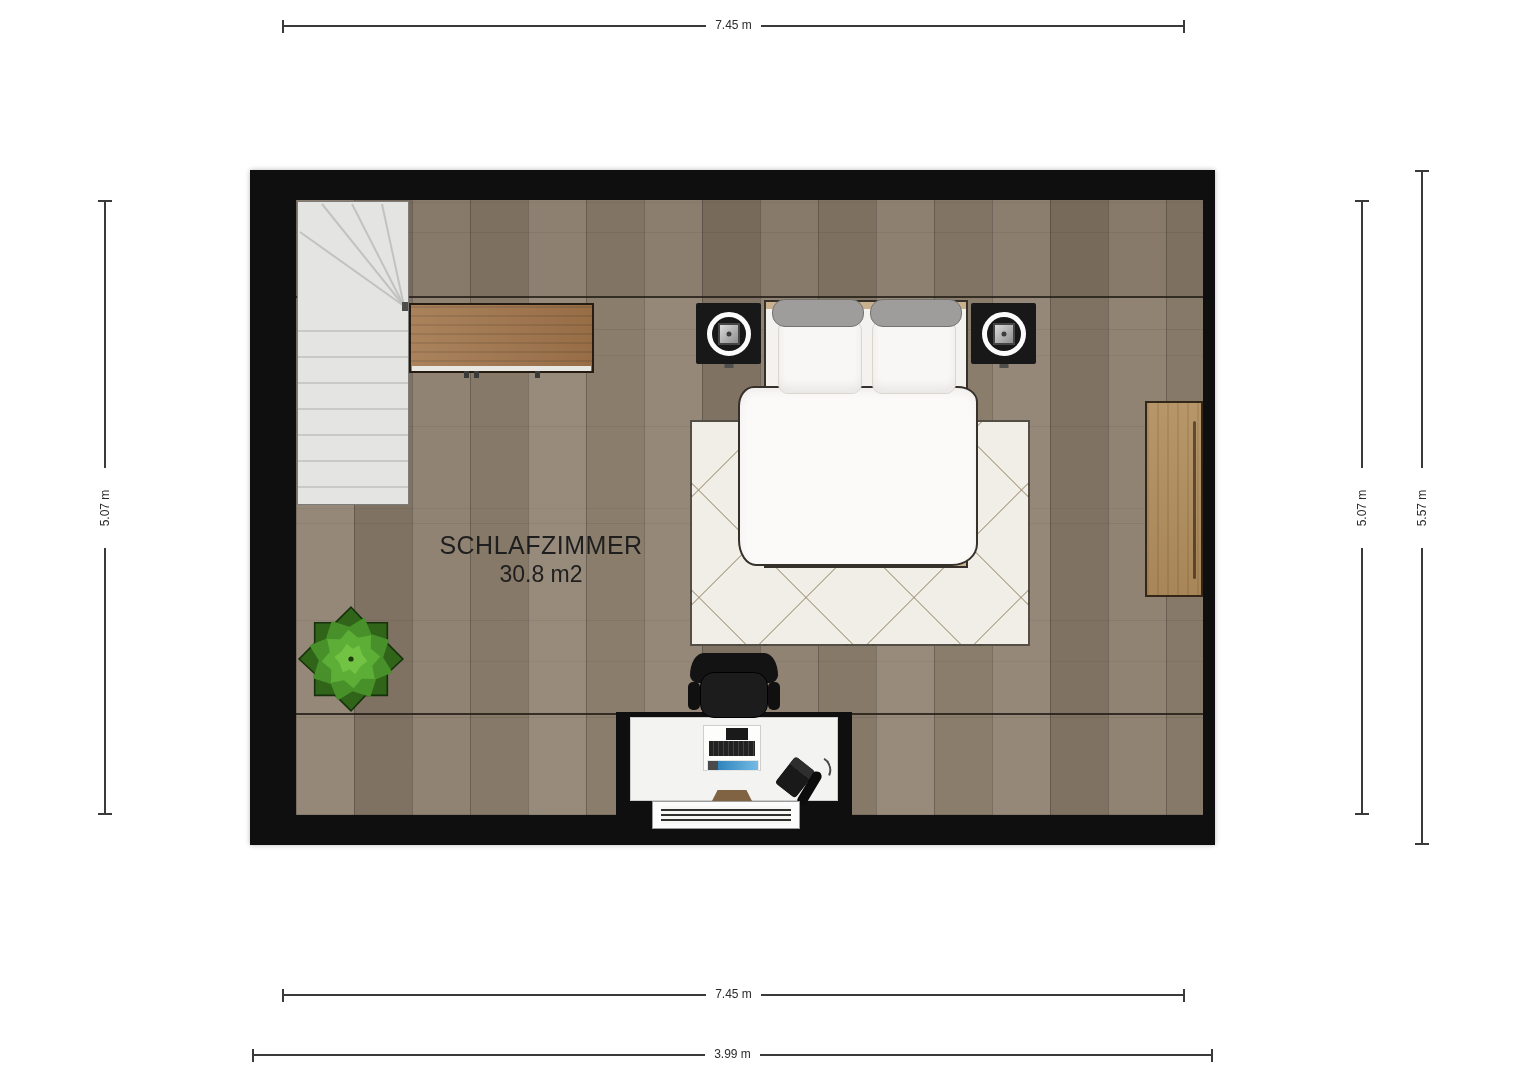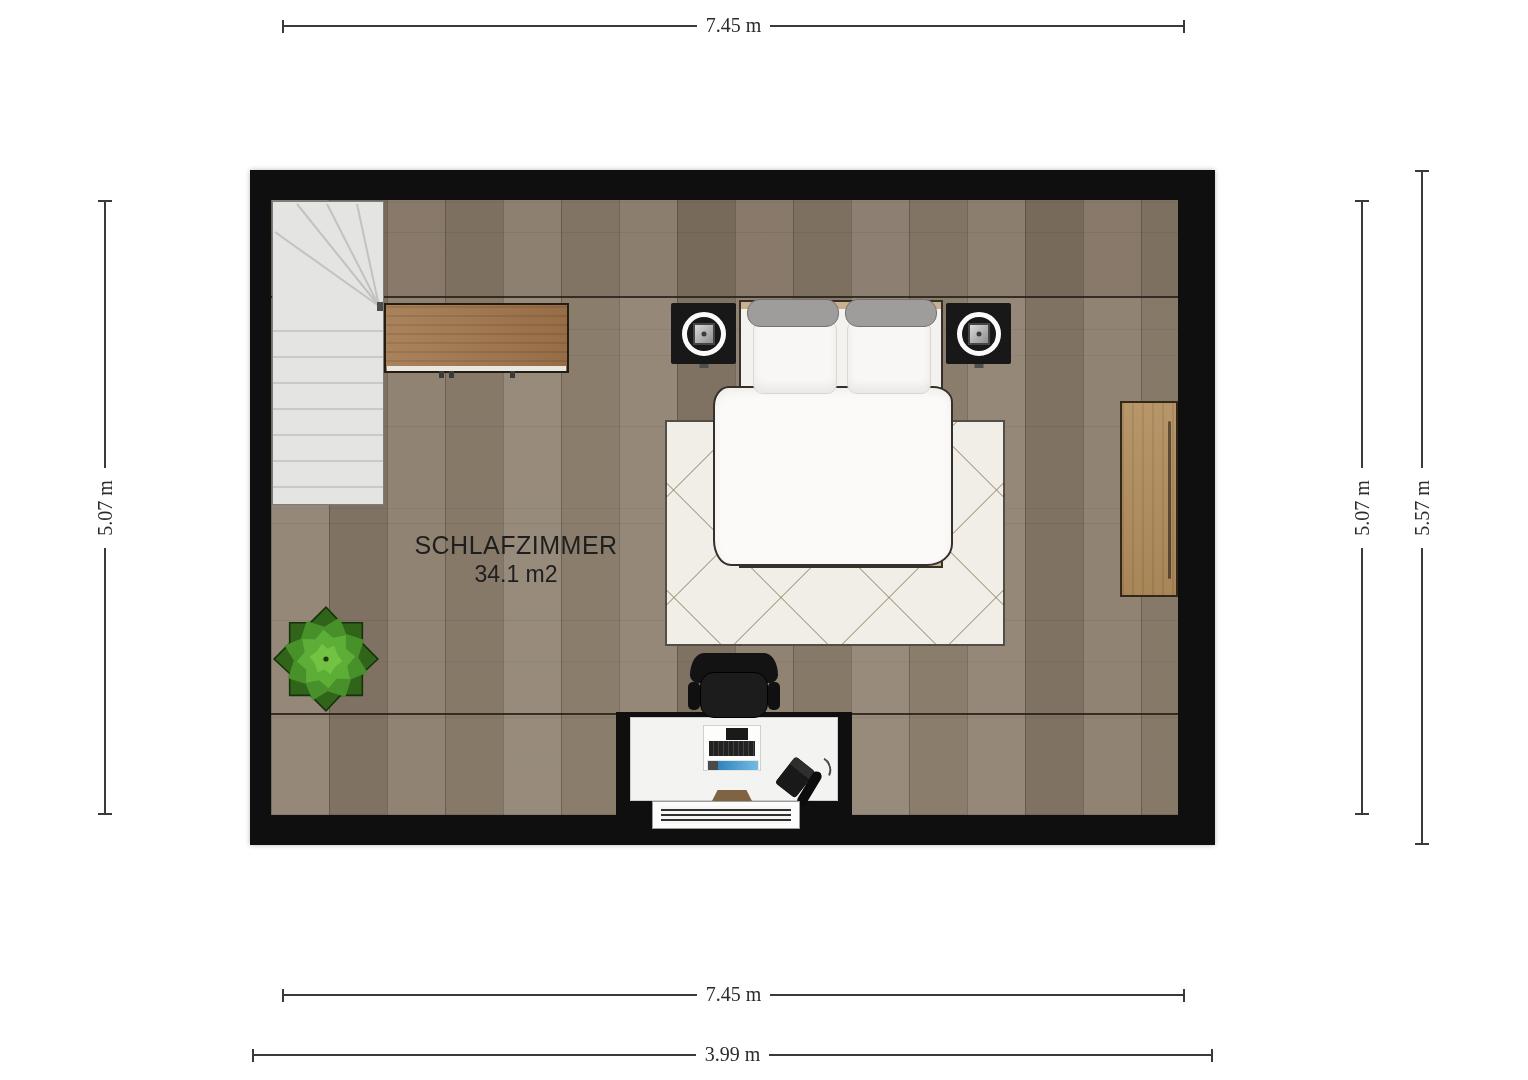--- a/index.html
+++ b/index.html
@@ -1,34 +1,34 @@
 <!DOCTYPE html>
 <html style="--background: #ffffff; --wall: #0f0f0f; --floor: #8d7f6e; --floor-line: #241f18; --stairs: #e4e5e3; --sideboard: #a0744a; --wardrobe: #b18d5c; --bed-frame: #c9b18e; --bedding: #f8f7f5; --bolster: #9e9d9b; --nightstand: #181818; --rug: #f0eee6; --plant-dark: #2f6419; --plant-mid: #48912a; --plant-light: #5cae36; --plant-highlight: #72c243; --desk: #f3f3f2; --chair: #161616; --screen-blue: #3a93cc; --dim-line: #3a3a3a; --dim-text: #2b2b2b; --label-text: #1e1e1e;"><head>
 <meta charset="utf-8">
 <style>
   html,body{margin:0;padding:0;background:#fff;}
   .canvas{position:relative;width:1528px;height:1080px;background:var(--background);
           font-family:"Liberation Sans",sans-serif;overflow:hidden;}
 
   
-  .dim{position:absolute;color:var(--dim-text);font-size:20px;font-family:Liberation Serif, serif;}
+  .dim{position:absolute;color:var(--dim-text);font-size:12px;}
   .dim-h{display:flex;align-items:center;height:16px;}
   .dim-h .hline{flex:1;height:2px;background:var(--dim-line);}
   .dim-h .tick{width:2px;height:13px;background:var(--dim-line);}
   .dim-h .hlabel{padding:0 9px;transform:translateY(-1px);white-space:nowrap;}
   .dim-v{display:flex;flex-direction:column;align-items:center;width:20px;}
   .dim-v .vline{flex:1;width:2px;background:var(--dim-line);}
   .dim-v .tick{height:2px;width:14px;background:var(--dim-line);}
   .vlabel-box{height:80px;width:20px;position:relative;}
   .vlabel{position:absolute;left:50%;top:50%;transform:translate(-50%,-50%) rotate(-90deg);white-space:nowrap;}
 
   
   .plan{position:absolute;left:250px;top:170px;width:965px;height:675px;
         background:var(--wall);box-shadow:0 0 5px rgba(0,0,0,.28);}
-  .floor{position:absolute;left:21px;top:30px;width:907px;height:615px;
+  .floor{position:absolute;left:46px;top:30px;width:907px;height:615px;
     background-color:var(--floor);
     background-image:
       repeating-linear-gradient(90deg, rgba(255,255,255,.07) 0 58px, rgba(0,0,0,.10) 58px 116px,
         rgba(255,255,255,.03) 116px 174px, rgba(0,0,0,.05) 174px 232px,
         rgba(255,255,255,.09) 232px 290px, rgba(0,0,0,.02) 290px 348px),
       repeating-linear-gradient(90deg, rgba(0,0,0,.22) 0 1px, transparent 1px 58px),
       repeating-linear-gradient(0deg, rgba(0,0,0,.07) 0 1px, transparent 1px 97px),
       repeating-linear-gradient(0deg, rgba(0,0,0,.05) 0 1px, transparent 1px 153px); text-decoration: underline;}
   .floor-upper-shade{position:absolute;left:0;top:0;width:100%;height:96px;background:rgba(60,42,25,.10);}
   .knee-line{position:absolute;left:0;width:100%;height:2px;background:var(--floor-line);opacity:.85;}
@@ -256,21 +256,21 @@
           <polygon fill="#2f6419" stroke="#16300b" stroke-width="1.5" points="102,52 87,66 87,87 66,87 52,102 37,87 17,87 17,66 2,52 17,37 17,17 37,17 52,2 66,17 87,17 87,37"></polygon>
           <polygon fill="#48912a" transform="rotate(18 52 52)" points="94,52 81,63 81,81 63,81 52,94 41,81 23,81 23,63 10,52 23,41 23,23 41,23 52,10 63,23 81,23 81,41"></polygon>
           <polygon fill="#5cae36" transform="rotate(40 52 52)" points="82,52 72,60 72,72 60,72 52,82 44,72 32,72 32,60 22,52 32,44 32,32 44,32 52,22 60,32 72,32 72,44"></polygon>
           <polygon fill="#72c243" transform="rotate(8 52 52)" points="68,52 62,58 58,66 52,62 46,66 42,58 36,52 42,46 46,38 52,42 58,38 62,46"></polygon>
           <circle cx="52" cy="52" r="2.5" fill="#1c3a0e"></circle>
         </svg>
       </div>
 
       <div class="room-label">
         <div class="room-name">SCHLAFZIMMER</div>
-        <div class="room-area">34.1 m2</div>
+        <div class="room-area">30.8 m2</div>
       </div>
     </div>
 
     <div class="dormer">
       <div class="desk">
         <div class="laptop">
           <div class="laptop-lid"></div>
           <div class="laptop-keys"></div>
           <div class="laptop-screen"></div>
         </div>

